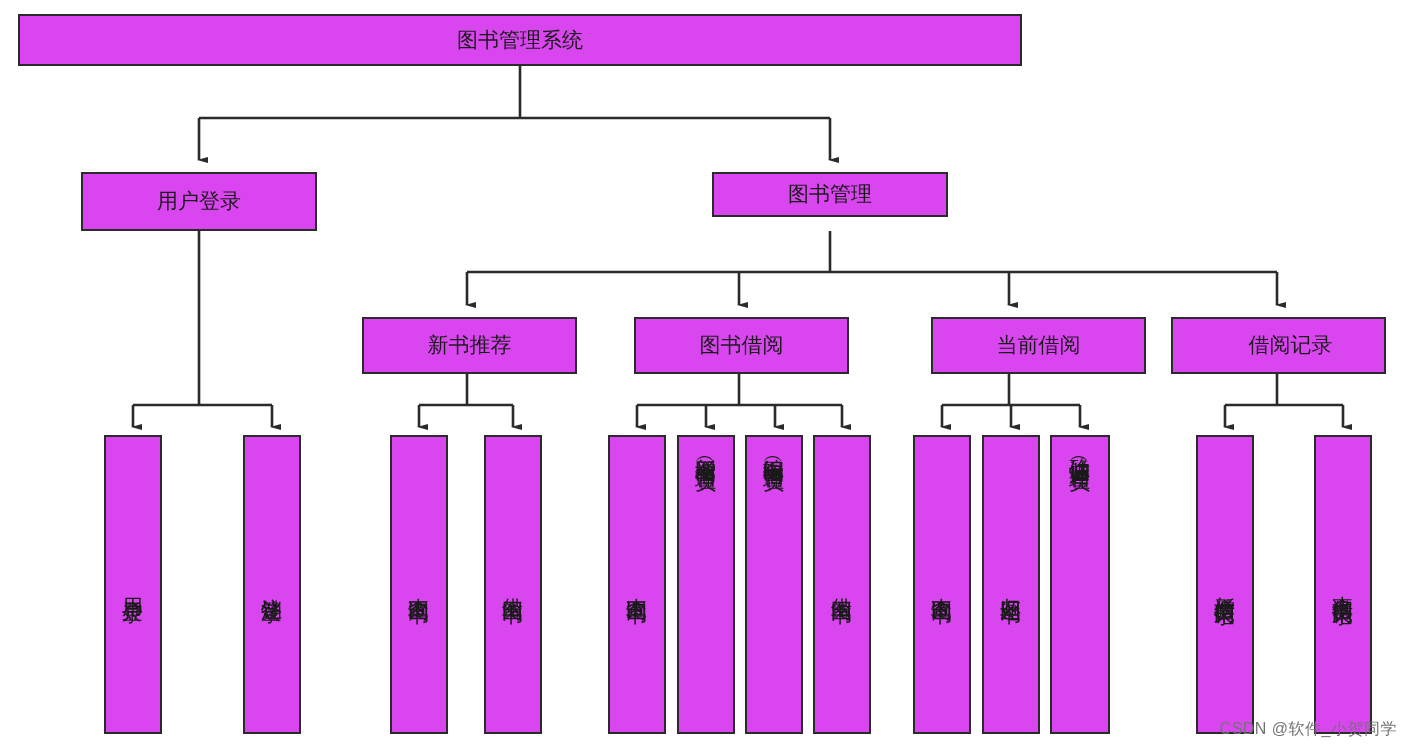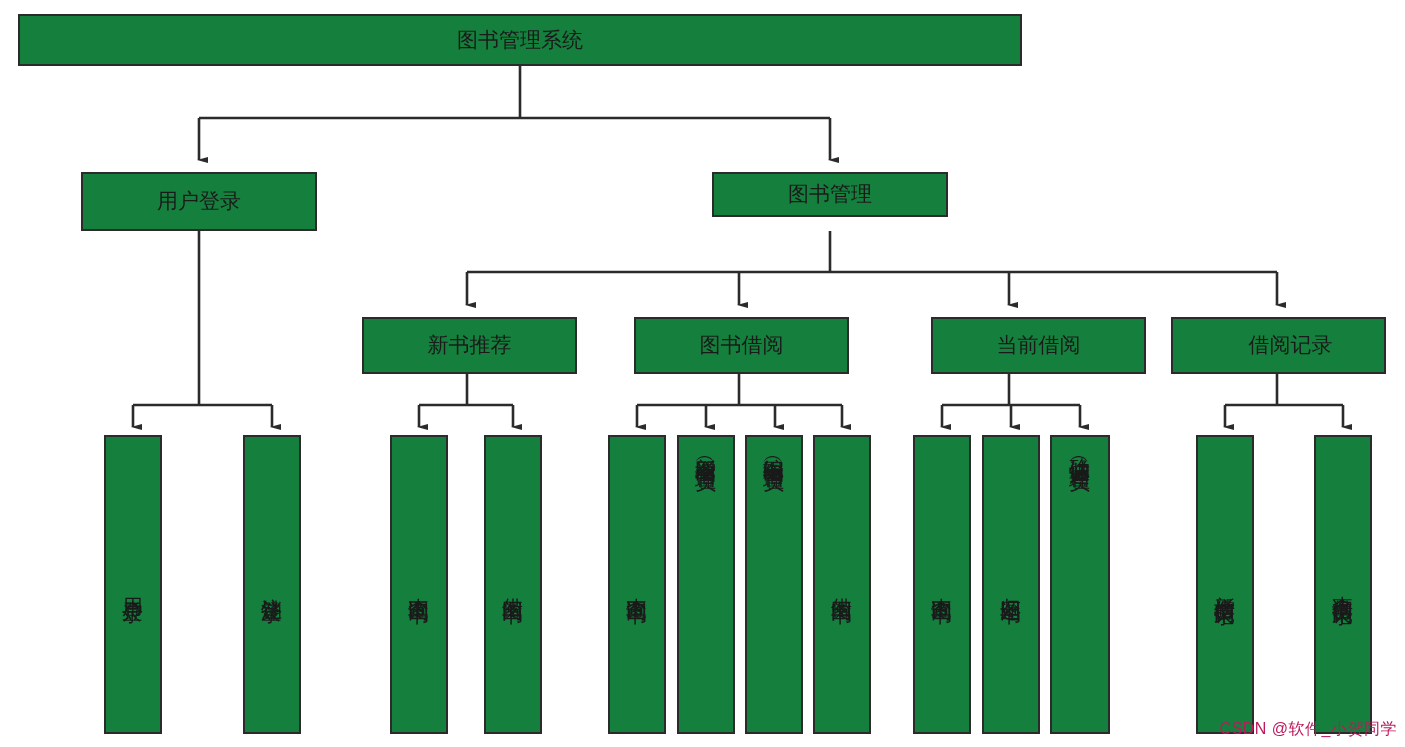--- a/index.html
+++ b/index.html
@@ -25,21 +25,21 @@
     left: 0;
     top: 0;
     width: 1405px;
     height: 747px;
     display: block;
   }
   .node-box {
     position: absolute;
     box-sizing: border-box;
     border: 2px solid #2b2b2b;
-    background: #15803d;
+    background: #d946ef;
     display: flex;
     align-items: center;
     justify-content: center;
     overflow: hidden;
   }
   .node-label {
     color: #1a1a1a;
     line-height: 1.18;
     text-align: center;
     white-space: nowrap;
@@ -61,21 +61,21 @@
   }
   .node-vertical.vcenter {
     align-items: center;
     padding-top: 0;
   }
   #watermark {
     position: absolute;
     right: 8px;
     bottom: 7px;
     font-size: 16px;
-    color: #be185d;
+    color: #737373;
     letter-spacing: 0.5px;
     white-space: nowrap;
     pointer-events: none;
   }
 </style>
 </head>
 <body>
 
 <div id="diagram-root">
 

